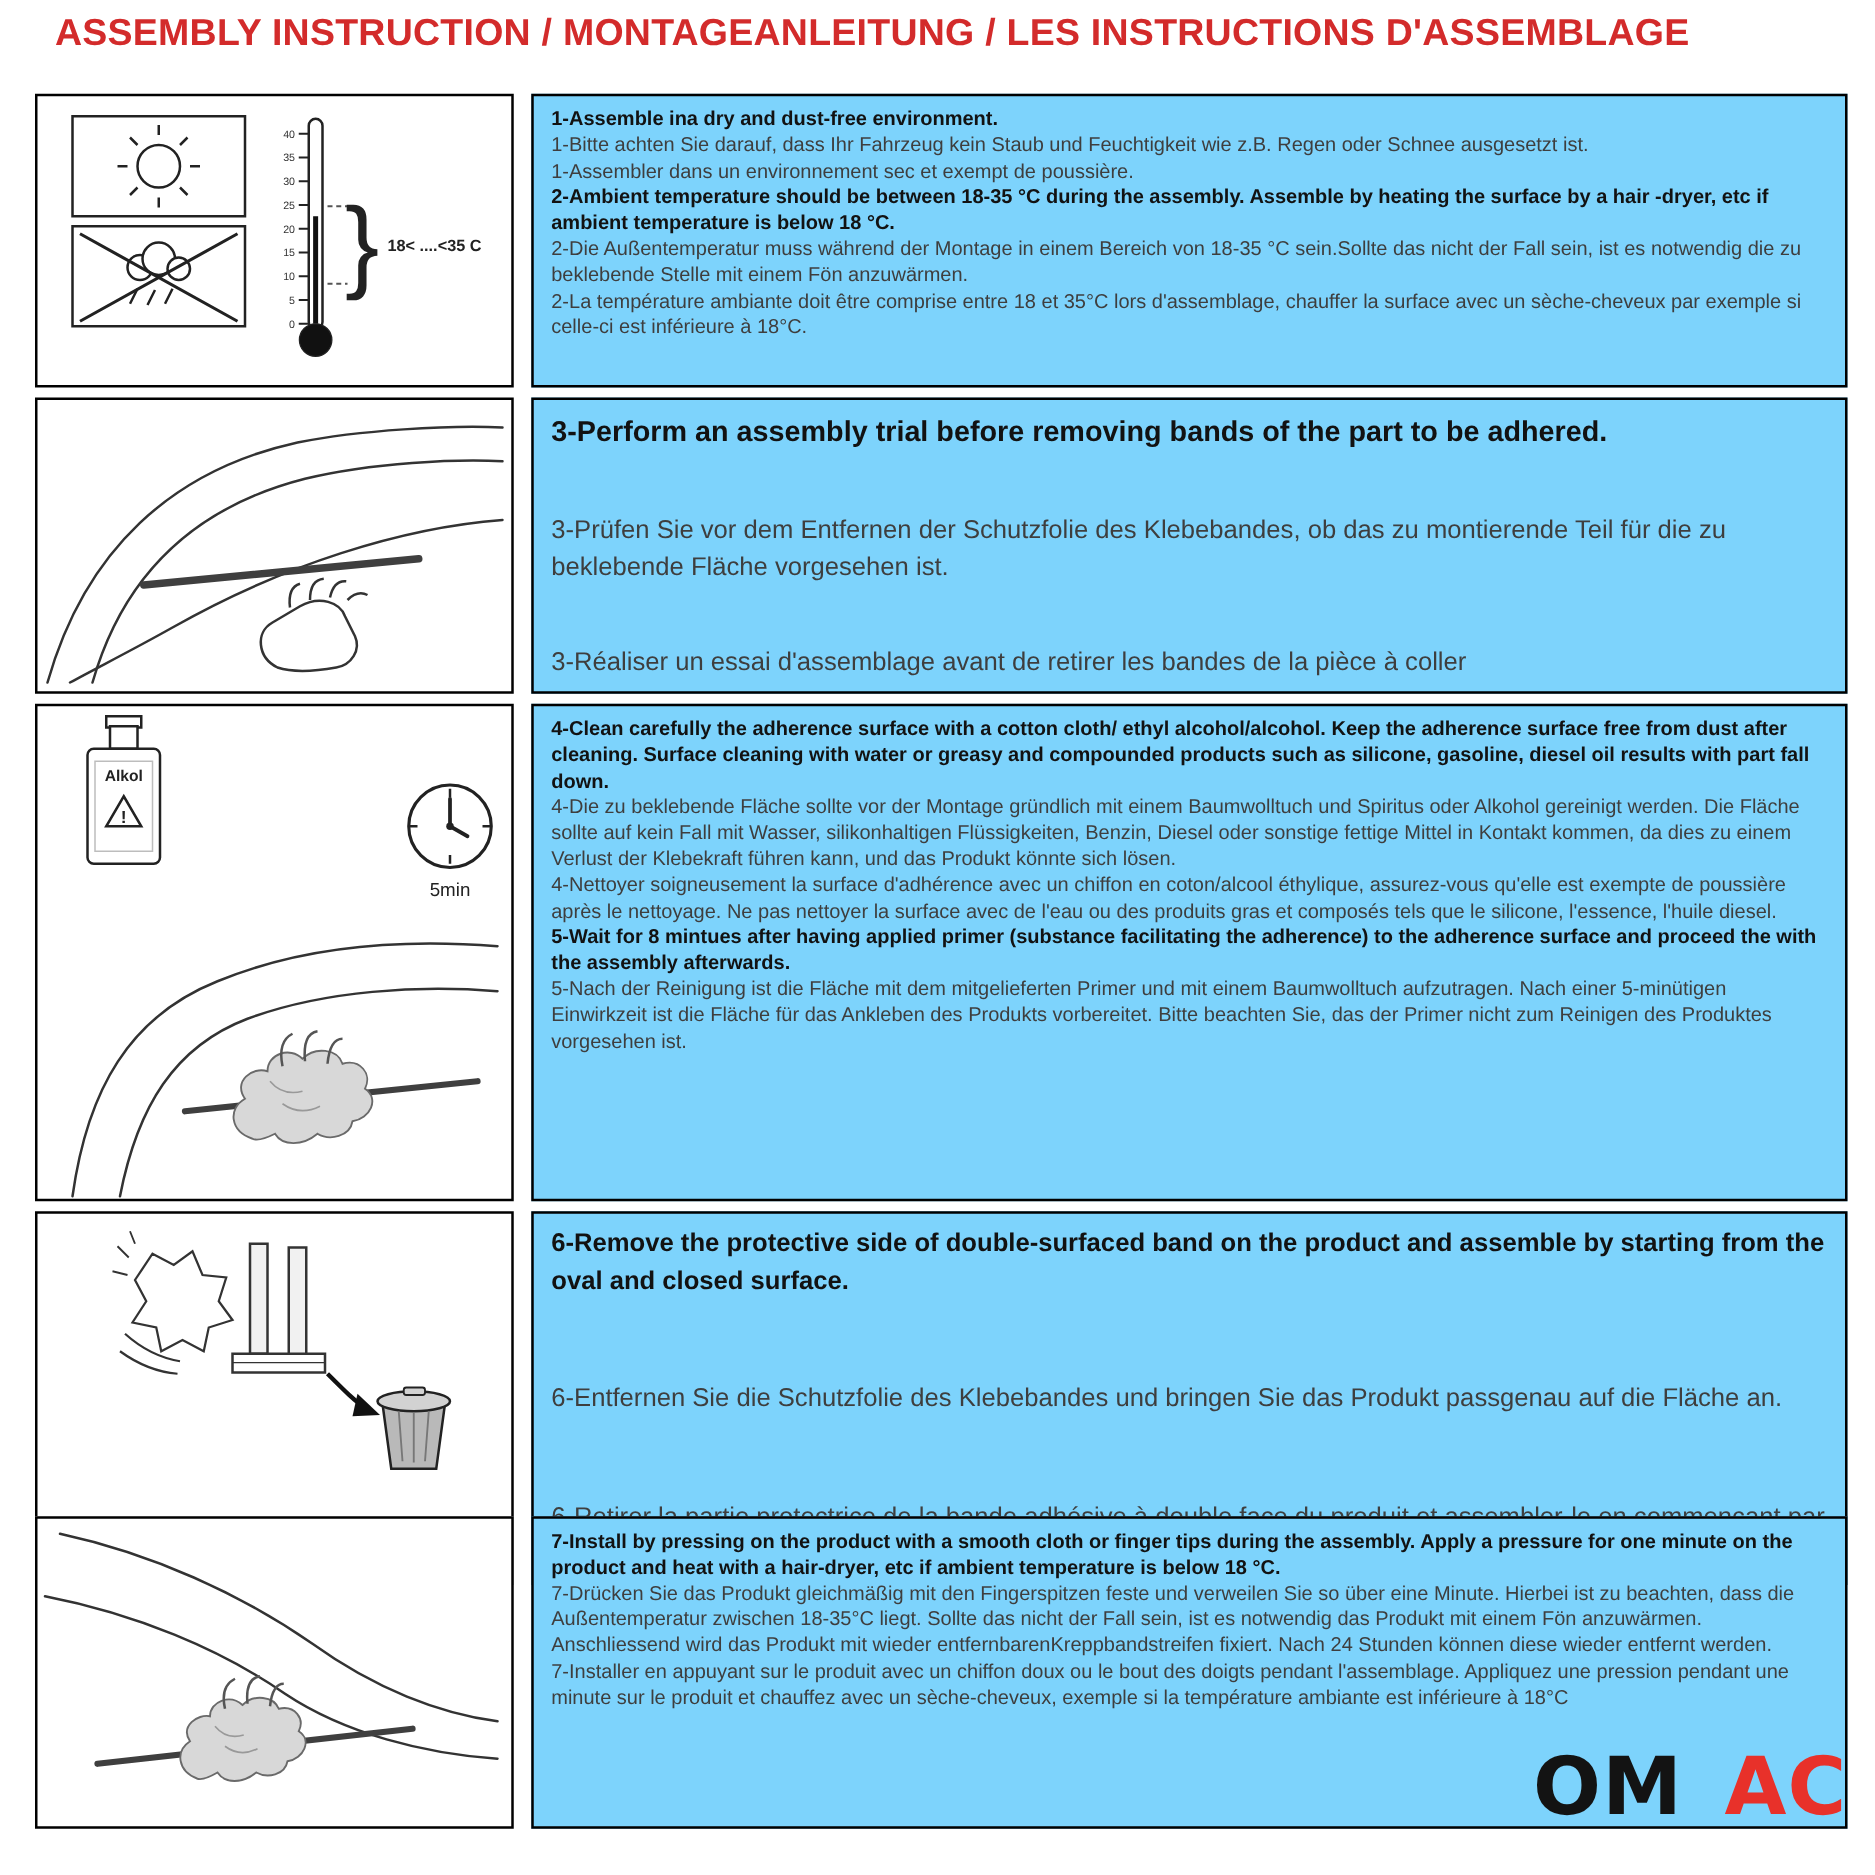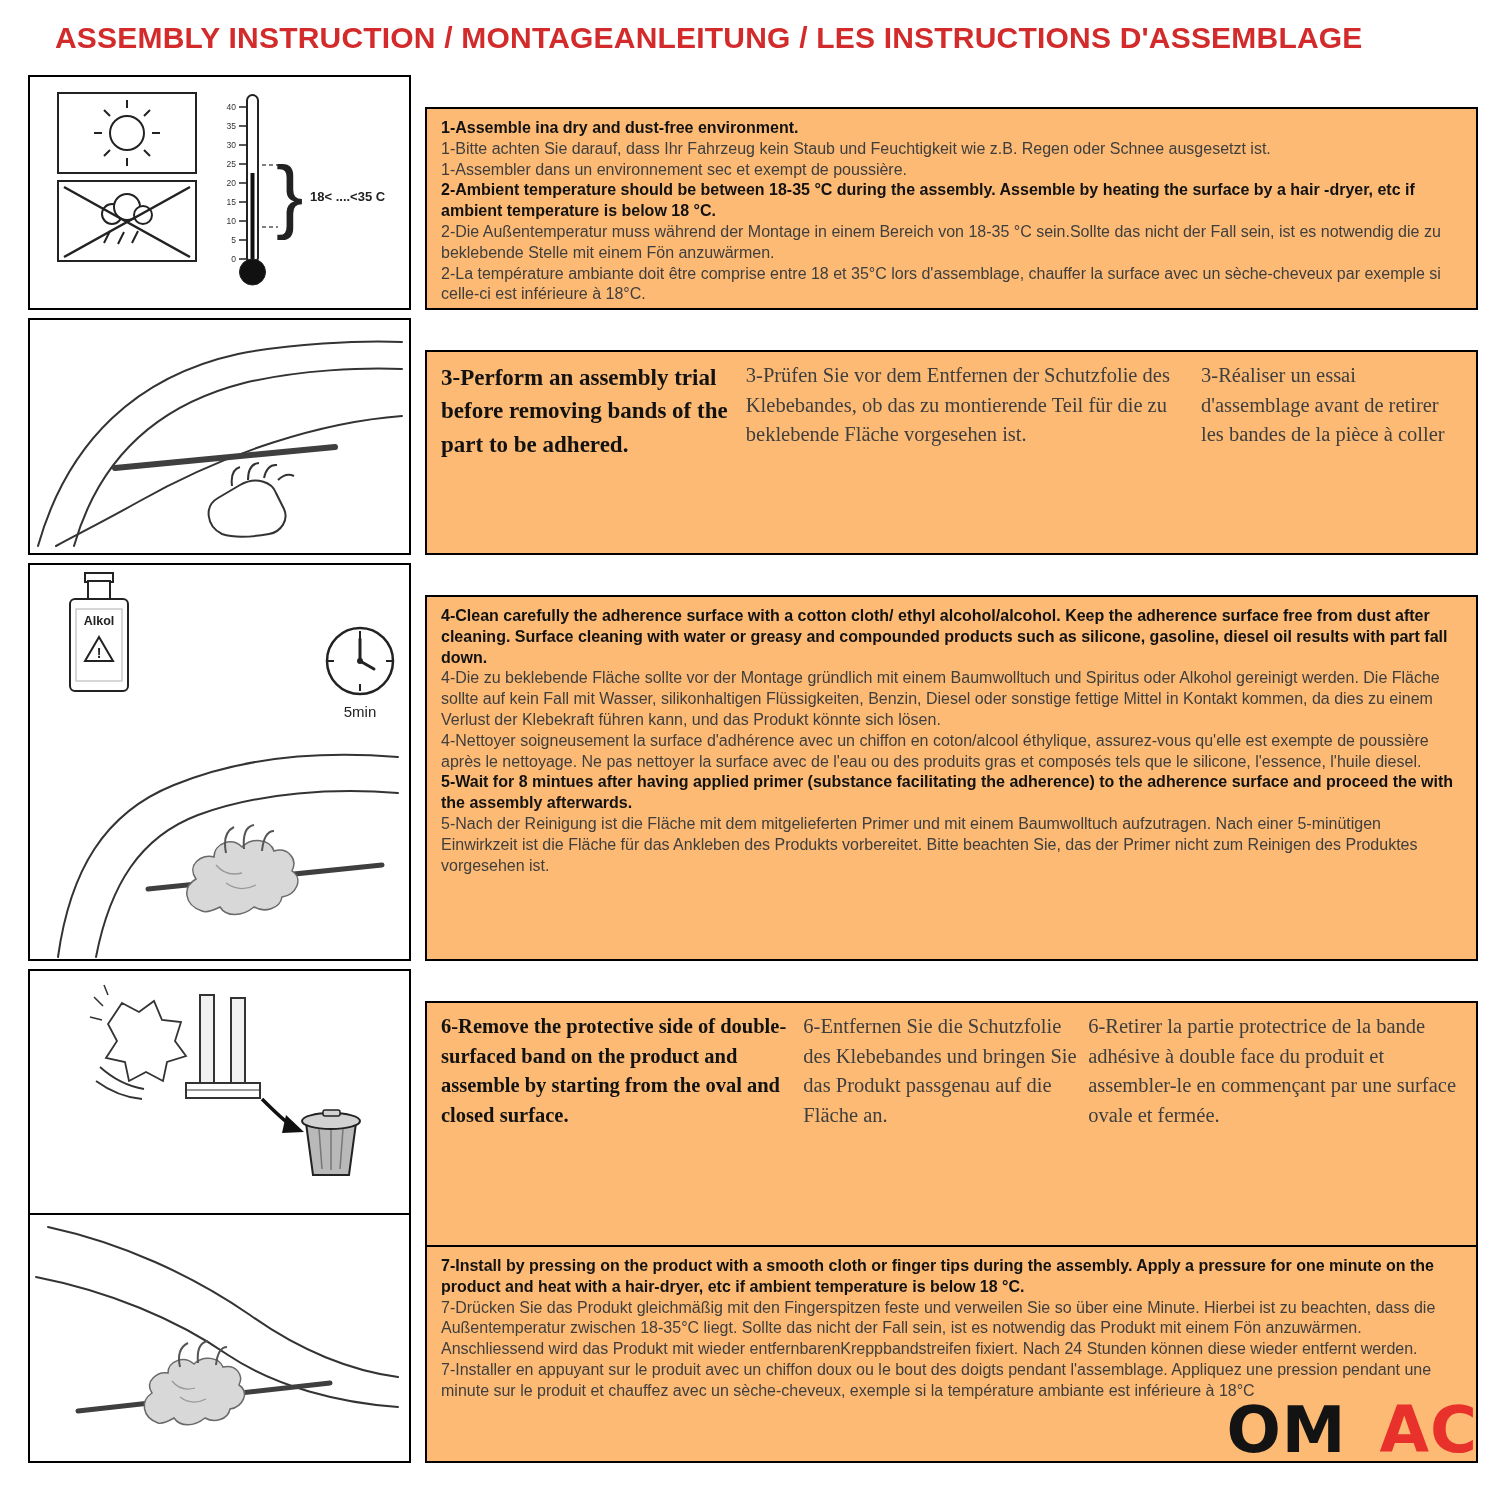--- a/index.html
+++ b/index.html
@@ -1,39 +1,39 @@
 <!DOCTYPE html>
 <html><head>
 <meta charset="utf-8">
 <style>
   html,body { margin:0; padding:0; background:#fff; }
   .page {
     position:relative; width:1500px; height:1500px; background:#ffffff;
     font-family:"Liberation Sans", sans-serif; overflow:hidden;
   }
   .title {
-    position:absolute; left:44px; top:10px; margin:11px;
+    position:absolute; left:44px; top:10px; margin:0;
     font-size:30px; font-weight:700; color:#d32b2b; letter-spacing:.2px;
   }
   .row { position:absolute; left:28px; width:1450px; display:flex; gap:14px; }
   .row-1 { top:75px;  height:235px; }
   .row-2 { top:318px; height:237px; }
   .row-3 { top:563px; height:398px; }
   .row-4 { top:969px; height:299px; }
   .row-5 { top:1213px; height:250px; }
   .illus {
     flex:0 0 379px; border:2px solid #000; background:#fff;
     overflow:hidden;
   }
   .illus svg { display:block; }
   .txt {
-    flex:1 1 auto; border:2px solid #000; background:#fdba74;
-    padding:9px 16px 8px 14px; box-sizing:border-box; overflow:hidden;margin-top:32px;
-  }
-  .txt.center { display:flex; flex-direction:row; justify-content:flex-end;font-family:Liberation Serif, serif; }
+    flex:1 1 auto; border:2px solid #000; background:#7dd3fc;
+    padding:9px 16px 8px 14px; box-sizing:border-box; overflow:hidden;
+  }
+  .txt.center { display:flex; flex-direction:column; justify-content:space-between; }
   .txt p { margin:0; color:#3e3e3e; }
   .txt p.b { font-weight:700; color:#121212; }
   .small p { font-size:16px; line-height:1.3; }
   .big p   { font-size:20.5px; line-height:1.45; }
   .big p.xl{ font-size:23px; }
   .gap { margin-top:16px; }
   .mt6 { margin-top:6px; }
   .logo {
     position:absolute; right:22px; top:1398px;
     font-size:64px; font-weight:800; letter-spacing:1px; line-height:1;

